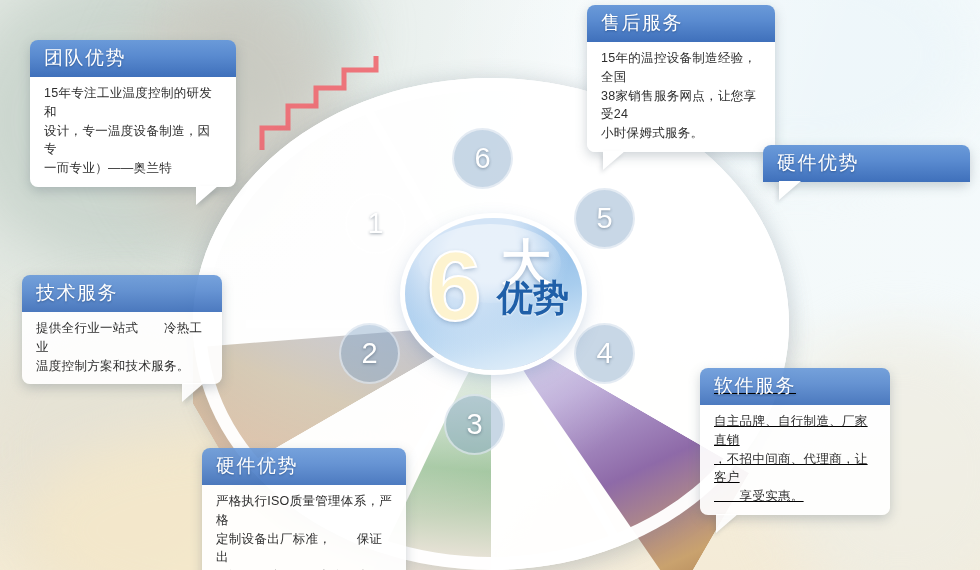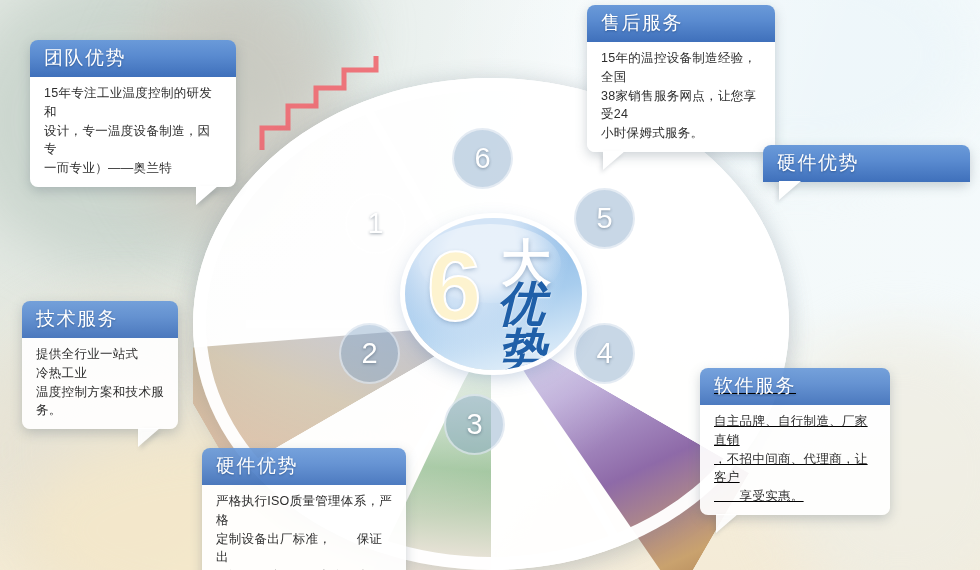--- a/index.html
+++ b/index.html
@@ -80,22 +80,22 @@
     box-shadow:0 0 0 5px #ffffff,0 6px 20px rgba(70,110,160,.35);
     overflow:hidden;}
   .core-hl{position:absolute;left:8%;top:4%;width:80%;height:52%;border-radius:50%;
     background:radial-gradient(ellipse at 50% 35%,rgba(255,255,255,.48) 0 42%,rgba(255,255,255,0) 78%);}
   .core-six{position:absolute;left:22px;top:24px;font-size:98px;line-height:.9;
     color:#fdf3cf;font-weight:700;
     -webkit-text-stroke:2px #ffffff;
     text-shadow:0 2px 5px rgba(40,80,130,.35);}
   .core-da{position:absolute;left:96px;top:20px;font-size:50px;line-height:1;
     color:#ffffff;font-weight:700;text-shadow:0 2px 5px rgba(40,80,130,.4);}
-  .core-ys{position:absolute;left:92px;top:62px;font-size:48px;line-height:1;
-    color:#1f5fa8;font-weight:700;font-style:italic;
+  .core-ys{position:absolute;left:92px;top:62px;font-size:36px;line-height:1;
+    color:#1f5fa8;font-weight:700;
     font-family:"Liberation Serif","DejaVu Serif",serif;
     text-shadow:0 1px 2px rgba(255,255,255,.75);}
 
   
   .callout{position:absolute;border-radius:8px;
     box-shadow:0 4px 12px rgba(90,105,120,.3);
     overflow:visible;}
   .co-head{border-radius:8px 8px 0 0;padding:5px 14px 6px 14px;
     background:linear-gradient(180deg,#6a9ad9 0%,#5a8bd0 42%,#3f70bb 100%);
     color:#ffffff;font-size:19px;letter-spacing:1.5px;
@@ -197,21 +197,21 @@
 38家销售服务网点，让您享受24
 小时保姆式服务。</div>
     <div class="co-tail tail-bl"></div>
   </div>
 
   <div class="callout" style="left:763px;top:145px;width:207px;">
     <div class="co-head">硬件优势</div>
     <div class="co-tail tail-bl"></div>
   </div>
 
-  <div class="callout translucent" style="left:22px;top:301px;width:156px;">
+  <div class="callout translucent" style="left:22px;top:275px;width:200px;">
     <div class="co-head">技术服务</div>
     <div class="co-body">提供全行业一站式　　冷热工业
 温度控制方案和技术服务。</div>
     <div class="co-tail tail-br"></div>
   </div>
 
   <div class="callout translucent" style="left:700px;top:368px;width:190px;text-decoration:underline;">
     <div class="co-head">软件服务</div>
     <div class="co-body">自主品牌、自行制造、厂家直销
 ，不招中间商、代理商，让客户

